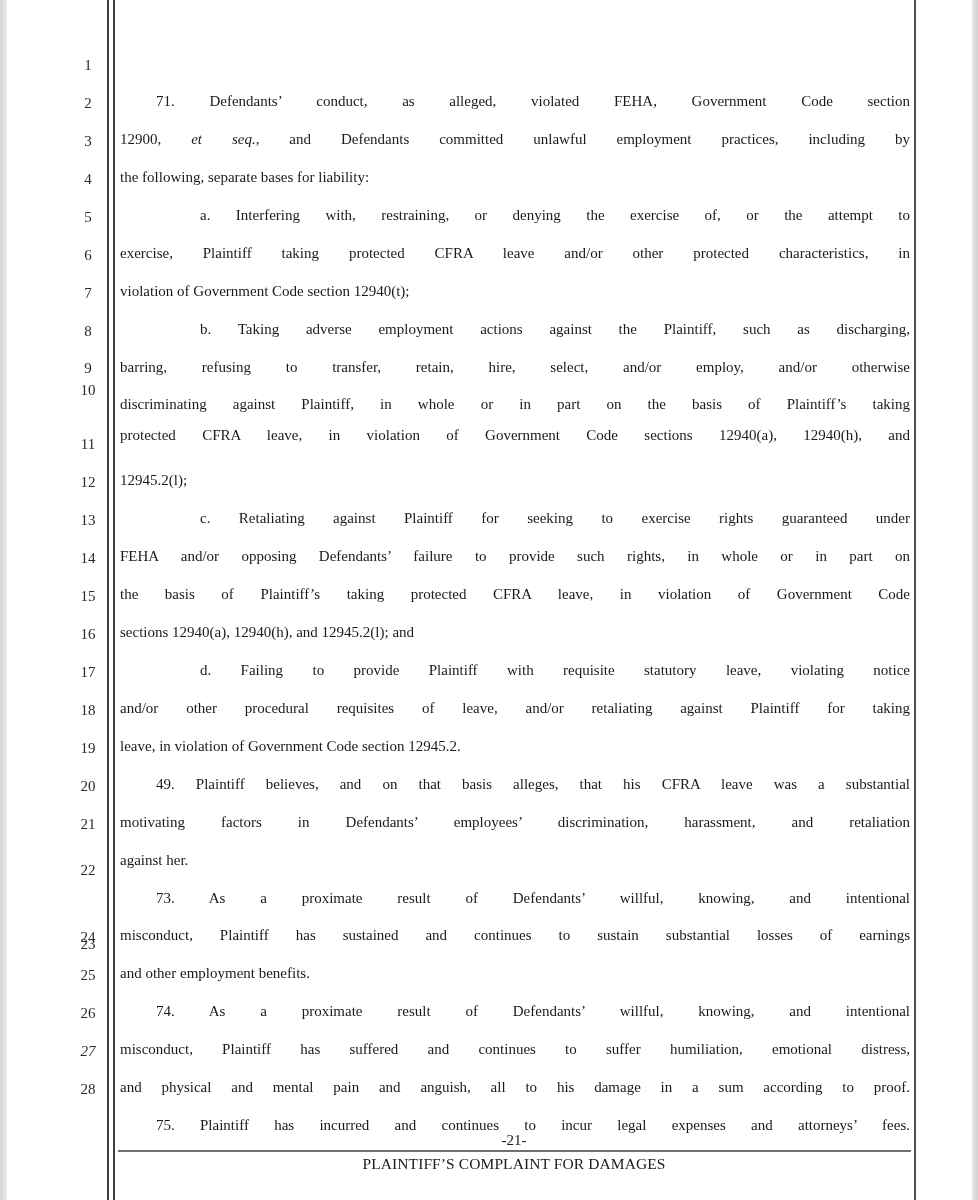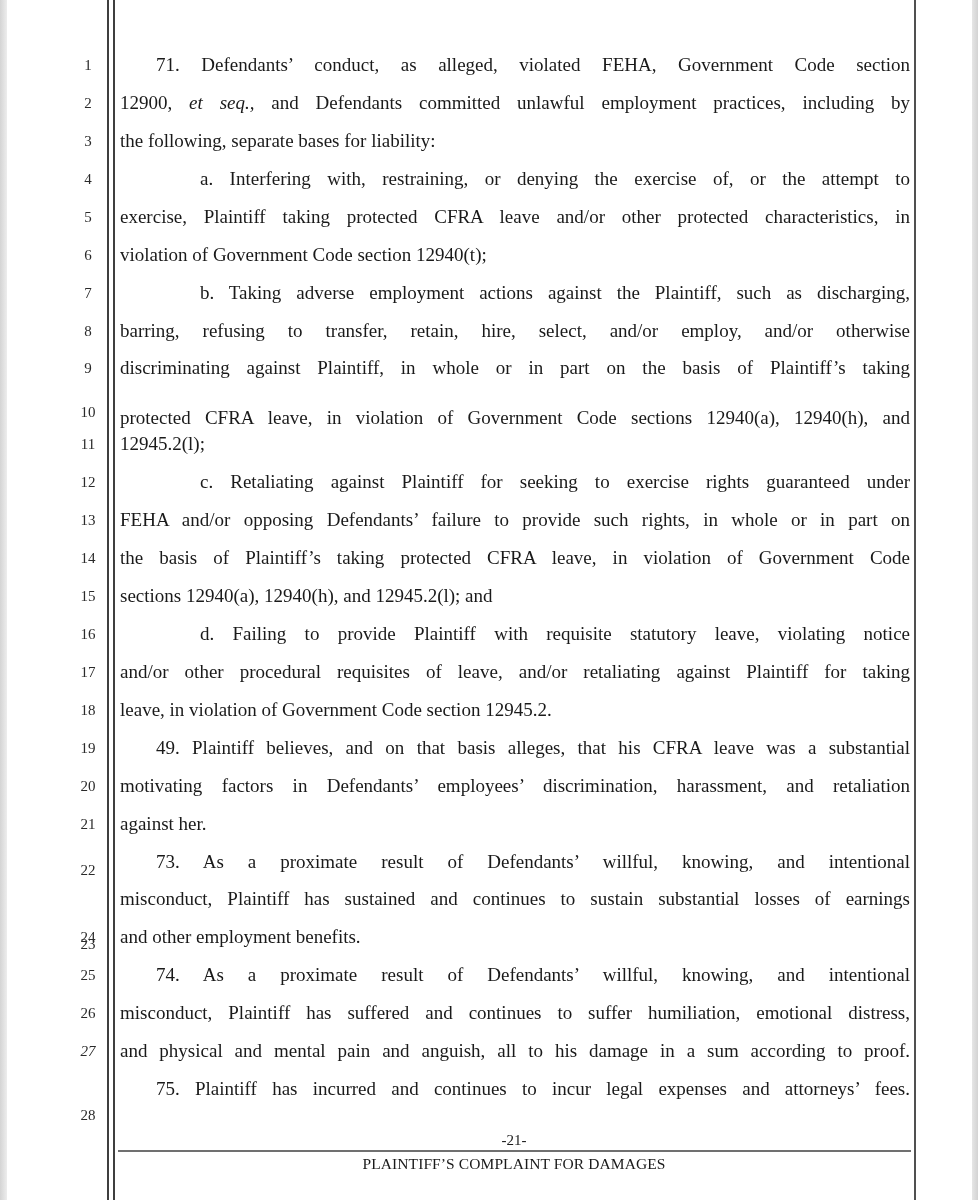--- a/index.html
+++ b/index.html
@@ -28,21 +28,21 @@
   .ln {
     position: absolute; left: 0; width: 36px; text-align: center;
     font-size: 15px; line-height: 20px; color: #2a2a2a;
   }
 
   .body-text {
     position: absolute; left: 120px; top: 0; width: 790px;
   }
   .tl {
     position: absolute; left: 0; width: 790px; height: 30px;
-    font-size: 19px; line-height: 30px; white-space: nowrap;
+    font-size: 15px; line-height: 30px; white-space: nowrap; margin-top: 36px;
   }
   .tl.just { text-align: justify; text-align-last: justify; }
   .tl .ind1 { display: inline-block; width: 36px; }
   .tl .ind2 { display: inline-block; width: 80px; }
 
   .footer-rule {
     position: absolute; left: 118px; top: 1150px; width: 793px; height: 2px;
     background: #707070;
   }
   .page-number {
@@ -67,52 +67,52 @@
 <div class="line-numbers" id="line-numbers">
     <div class="ln" style="top: 55px;">1</div>
     <div class="ln" style="top: 92.93px;">2</div>
     <div class="ln" style="top: 130.86px;">3</div>
     <div class="ln" style="top: 168.79px;">4</div>
     <div class="ln" style="top: 206.72px;">5</div>
     <div class="ln" style="top: 244.65px;">6</div>
     <div class="ln" style="top: 282.58px;">7</div>
     <div class="ln" style="top: 320.51px;">8</div>
     <div class="ln" style="top: 358.44px;">9</div>
-    <div class="ln" style="top: 402px; font-family: Liberation Serif, serif;">10</div>
+    <div class="ln" style="top: 380px; font-family: Liberation Serif, serif;">10</div>
     <div class="ln" style="top: 434.3px;">11</div>
     <div class="ln" style="top: 472.23px;">12</div>
     <div class="ln" style="top: 510.16px;">13</div>
     <div class="ln" style="top: 548.09px;">14</div>
     <div class="ln" style="top: 586.02px;">15</div>
     <div class="ln" style="top: 623.95px;">16</div>
     <div class="ln" style="top: 661.88px;">17</div>
     <div class="ln" style="top: 699.81px;">18</div>
     <div class="ln" style="top: 737.74px;">19</div>
     <div class="ln" style="top: 775.67px;">20</div>
     <div class="ln" style="top: 813.6px;">21</div>
     <div class="ln" style="top: 860px;">22</div>
     <div class="ln" style="top: 889.46px; margin-top: 45px;">23</div>
     <div class="ln" style="top: 927.39px;">24</div>
     <div class="ln" style="top: 965.32px;">25</div>
     <div class="ln" style="top: 1003.25px;">26</div>
     <div class="ln" style="top: 1041.18px; font-style: italic;">27</div>
-    <div class="ln" style="top: 1079.11px; margin-top: 26px;">28</div>
+    <div class="ln" style="top: 1079.11px;">28</div>
   </div>
 
 <div class="body-text" id="body-text">
     <div class="tl just" style="top: 50px; left: 0px; width: 790px;"><span class="ind1"></span><span>71.  Defendants’ conduct, as alleged, violated FEHA, Government Code section</span></div>
     <div class="tl just" style="top: 87.93px;"><span>12900, </span><em>et seq.,</em><span> and Defendants committed unlawful employment practices, including by</span></div>
     <div class="tl" style="top: 125.86px;"><span>the following, separate bases for liability:</span></div>
     <div class="tl just" style="top: 163.79px;"><span class="ind2"></span><span>a.  Interfering with, restraining, or denying the exercise of, or the attempt to</span></div>
     <div class="tl just" style="top: 201.72px;"><span>exercise, Plaintiff taking protected CFRA leave and/or other protected characteristics, in</span></div>
     <div class="tl" style="top: 239.65px;"><span>violation of Government Code section 12940(t);</span></div>
     <div class="tl just" style="top: 277.58px;"><span class="ind2"></span><span>b.  Taking adverse employment actions against the Plaintiff, such as discharging,</span></div>
     <div class="tl just" style="top: 315.51px;"><span>barring, refusing to transfer, retain, hire, select, and/or employ, and/or otherwise</span></div>
     <div class="tl just" style="top: 353.44px;"><span>discriminating against Plaintiff, in whole or in part on the basis of Plaintiff’s taking</span></div>
-    <div class="tl just" style="top: 403px;"><span>protected CFRA leave, in violation of Government Code sections 12940(a), 12940(h), and</span></div>
+    <div class="tl just" style="top: 384px;"><span>protected CFRA leave, in violation of Government Code sections 12940(a), 12940(h), and</span></div>
     <div class="tl" style="top: 429.3px;"><span>12945.2(l);</span></div>
     <div class="tl just" style="top: 467.23px;"><span class="ind2"></span><span>c.  Retaliating against Plaintiff for seeking to exercise rights guaranteed under</span></div>
     <div class="tl just" style="top: 505.16px;"><span>FEHA and/or opposing Defendants’ failure to provide such rights, in whole or in part on</span></div>
     <div class="tl just" style="top: 543.09px;"><span>the basis of Plaintiff’s taking protected CFRA leave, in violation of Government Code</span></div>
     <div class="tl" style="top: 581.02px;"><span>sections 12940(a), 12940(h), and 12945.2(l); and</span></div>
     <div class="tl just" style="top: 618.95px;"><span class="ind2"></span><span>d.  Failing to provide Plaintiff with requisite statutory leave, violating notice</span></div>
     <div class="tl just" style="top: 656.88px;"><span>and/or other procedural requisites of leave, and/or retaliating against Plaintiff for taking</span></div>
     <div class="tl" style="top: 694.81px;"><span>leave, in violation of Government Code section 12945.2.</span></div>
     <div class="tl just" style="top: 732.74px; left: 0px; width: 790px;"><span class="ind1"></span><span>49.  Plaintiff believes, and on that basis alleges, that his CFRA leave was a substantial</span></div>
     <div class="tl just" style="top: 770.67px;"><span>motivating factors in Defendants’ employees’ discrimination, harassment, and retaliation</span></div>

